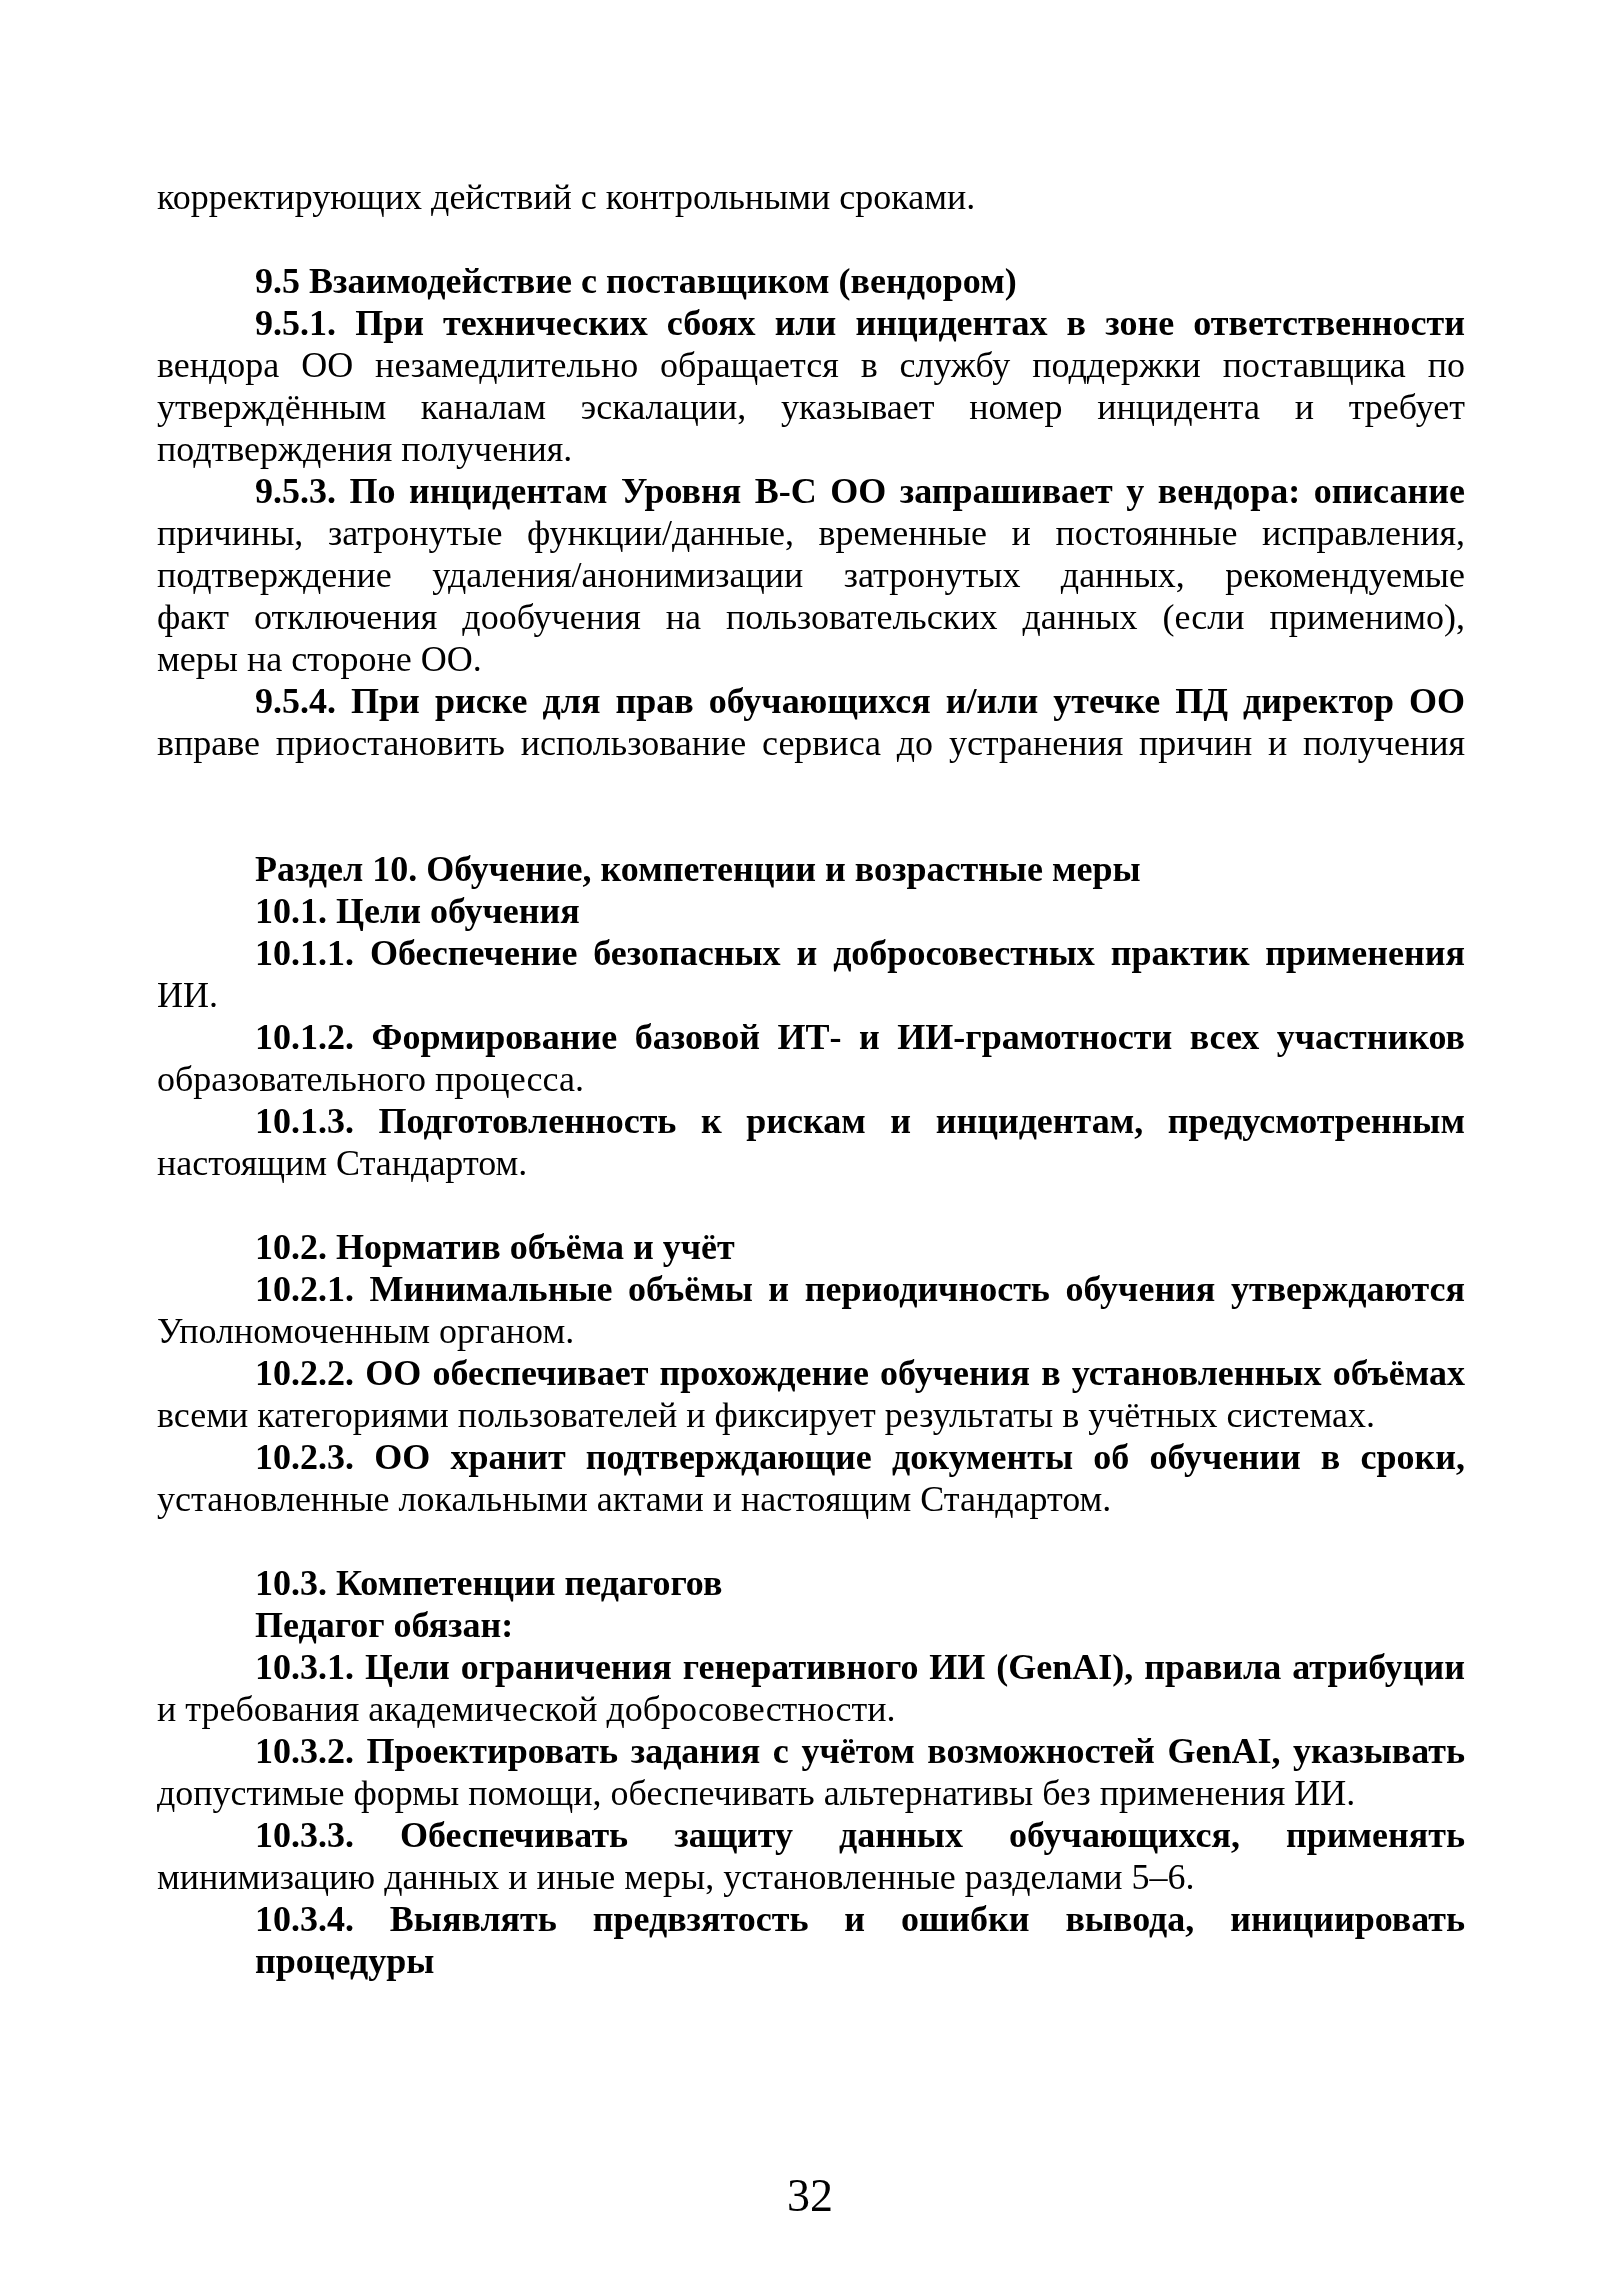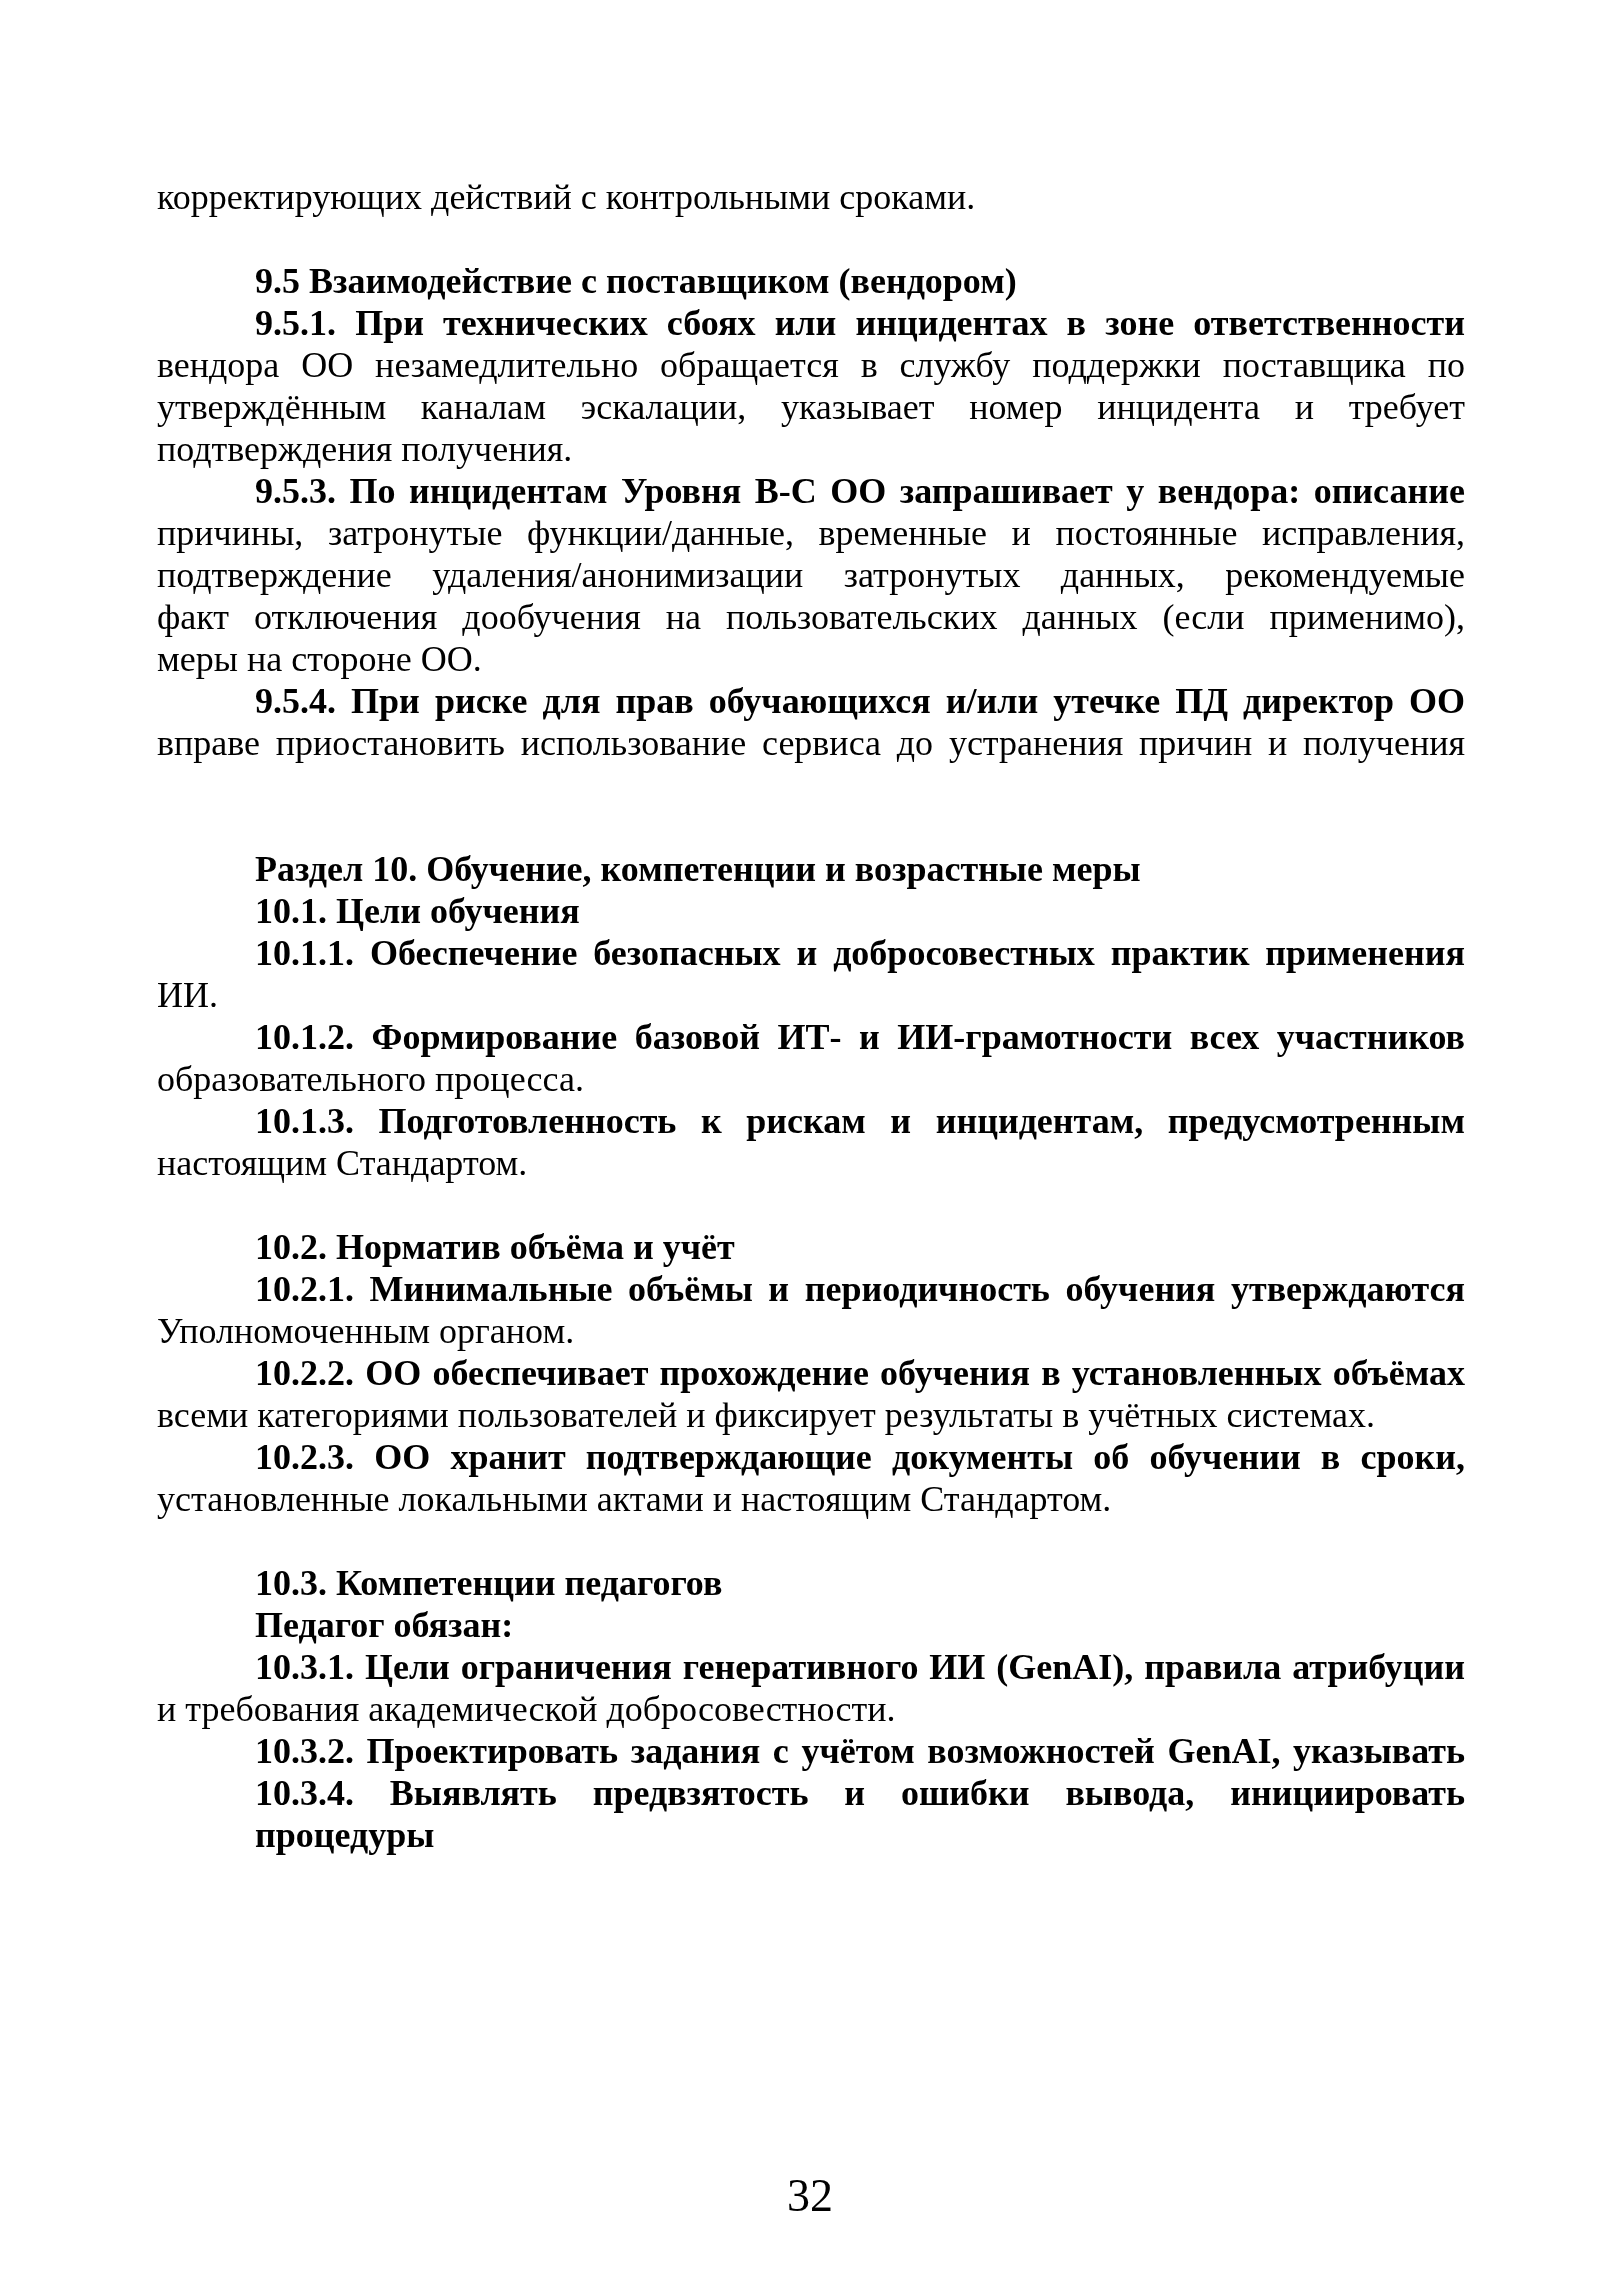--- a/index.html
+++ b/index.html
@@ -96,20 +96,25 @@
     <div class="blank"></div>
 
     <div class="line ind b">10.3. Компетенции педагогов</div>
     <div class="line ind">Педагог обязан:</div>
     <div>
       <div class="line ind j">10.3.1. Цели ограничения генеративного ИИ (GenAI), правила атрибуции</div>
       <div class="line">и требования академической добросовестности.</div>
     </div>
     <div>
       <div class="line ind j">10.3.2. Проектировать задания с учётом возможностей GenAI, указывать</div>
+      <div class="line">допустимые формы помощи, обеспечивать альтернативы без применения ИИ.</div>
+    </div>
+    <div>
+      <div class="line ind j">10.3.3. Обеспечивать защиту данных обучающихся, применять</div>
+      <div class="line">минимизацию данных и иные меры, установленные разделами 5–6.</div>
     </div>
     <div>
       <div class="line ind j">10.3.4. Выявлять предвзятость и ошибки вывода, инициировать процедуры</div>
     </div>
 
   </div>
 
   <div class="page-number">32</div>
 </div>
 

